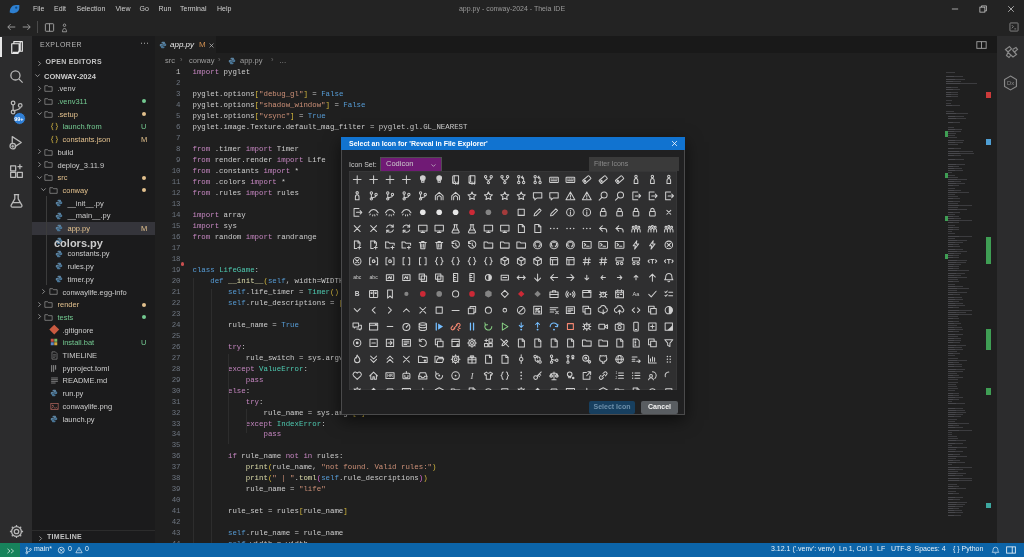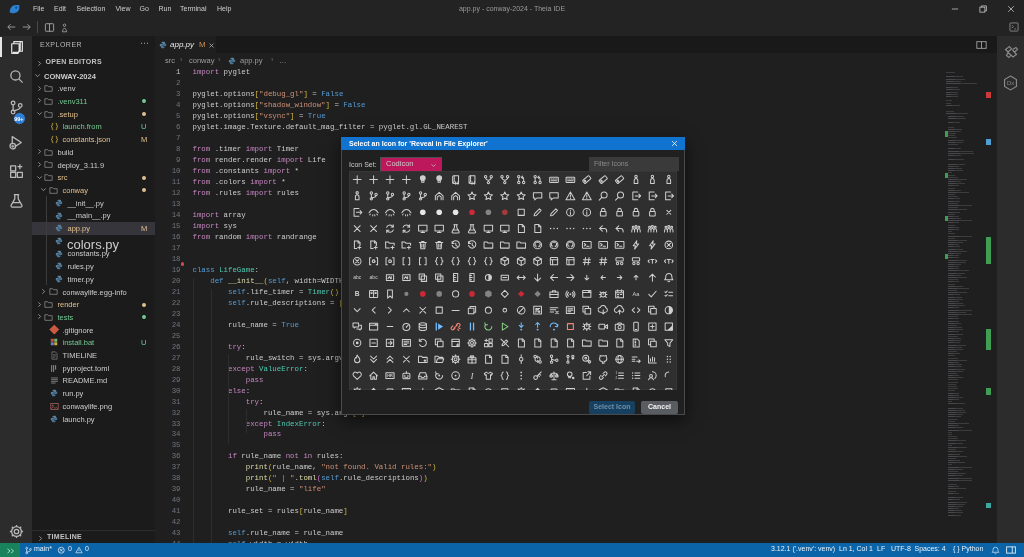--- a/index.html
+++ b/index.html
@@ -17,21 +17,21 @@
 #status .it{position:absolute;top:2.4px;white-space:nowrap}
 pre{font-family:"Liberation Mono",monospace;font-size:7.4px;line-height:10.98px;position:absolute;margin:0}
 #gut{left:0;top:0px;width:25.5px;text-align:right;color:#6e7681}
 #gut .on{color:#c8c8c8;font-style:normal}
 #codep{left:37.5px;top:0px;color:#cccccc}
 i{font-style:normal}
 .k{color:#C586C0}.b{color:#569CD6}.t{color:#4EC9B0}.s{color:#CE9178}.y{color:#DCDCAA}.g{color:#d7ba3d}.p{color:#DA70D6}
 #dialog{position:absolute;left:341px;top:137px;width:344px;height:278px;background:#202021;border:1px solid #4a4a4b;box-shadow:0 5px 16px rgba(0,0,0,.6)}
 #dlgtitle{position:absolute;left:-1px;top:-1px;width:344px;height:13px;background:#1173d0;color:#fff;font-size:7px;font-weight:bold;line-height:13px;padding-left:8px}
 .btn{position:absolute;top:263px;height:12.5px;font-size:7px;font-weight:bold;text-align:center;line-height:12.5px;border-radius:2px}
-#seldlg{position:absolute;left:38px;top:19px;width:62px;height:24px;background:#be185d;border:1px solid #4f4f51;color:#ccc;font-size:7.5px;line-height:12px;padding-left:5px}
+#seldlg{position:absolute;left:38px;top:19px;width:62px;height:24px;background:#701a75;border:1px solid #4f4f51;color:#ccc;font-size:7.5px;line-height:12px;padding-left:5px}
 #filt{position:absolute;left:247px;top:19px;width:90px;height:14px;background:#3a3a3a;color:#8a8a8a;font-size:7px;line-height:14px;padding-left:5px}
 </style></head><body>
 <div id="menubar">
 <svg class="ab" style="left:9px;top:4px" width="11" height="10" viewBox="0 0 16 14">
       <path d="M1 12 C1 5 5 1 10 1 L15 1 L15 5 C15 10 11 13 5 13 Z" fill="#2e80d1"></path>
       <circle cx="10.5" cy="5" r="1.6" fill="#0e4b86"></circle>
     </svg>
 <span style="left:33px">File</span>
     <span style="left:54px">Edit</span>
     <span style="left:76.5px">Selection</span>
@@ -196,21 +196,21 @@
     <svg class="ab" style="left:23px;top:188.29999999999998px" width="8" height="8" viewBox="0 0 16 16">
       <path d="M7.8 1.5c-2 0-2.8.9-2.8 2v1.6h3v.8H3.4c-1.2 0-1.9 1-1.9 2.6s.7 2.6 1.9 2.6H5V9.4c0-1.2 1.1-2 2.3-2h3c1 0 1.7-.8 1.7-1.8V3.5c0-1.1-.9-2-2.2-2z" fill="#5b82a0"></path>
       <path d="M8.2 14.5c2 0 2.8-.9 2.8-2v-1.6H8v-.8h4.6c1.2 0 1.9-1 1.9-2.6s-.7-2.6-1.9-2.6H11v1.7c0 1.2-1.1 2-2.3 2h-3c-1 0-1.7.8-1.7 1.8v2.1c0 1.1.9 2 2.2 2z" fill="#4a7697"></path>
     </svg>
     <div class="ab" style="left:35.5px;top:188.0px;color:#e2c08d;font-size:7.5px;font-weight:normal;white-space:nowrap">app.py</div>
     <div class="ab" style="left:109px;top:188.0px;color:#e2c08d;font-size:7.5px">M</div>
     <svg class="ab" style="left:23px;top:201.0px" width="8" height="8" viewBox="0 0 16 16">
       <path d="M7.8 1.5c-2 0-2.8.9-2.8 2v1.6h3v.8H3.4c-1.2 0-1.9 1-1.9 2.6s.7 2.6 1.9 2.6H5V9.4c0-1.2 1.1-2 2.3-2h3c1 0 1.7-.8 1.7-1.8V3.5c0-1.1-.9-2-2.2-2z" fill="#5b82a0"></path>
       <path d="M8.2 14.5c2 0 2.8-.9 2.8-2v-1.6H8v-.8h4.6c1.2 0 1.9-1 1.9-2.6s-.7-2.6-1.9-2.6H11v1.7c0 1.2-1.1 2-2.3 2h-3c-1 0-1.7.8-1.7 1.8v2.1c0 1.1.9 2 2.2 2z" fill="#4a7697"></path>
     </svg>
-    <div class="ab" style="left:35px;top:200.7px;color:#cccccc;font-size:13px;font-weight:normal;white-space:nowrap">colors.py</div>
+    <div class="ab" style="left:22px;top:200.7px;color:#cccccc;font-size:11px;font-weight:bold;white-space:nowrap">colors.py</div>
     <svg class="ab" style="left:23px;top:213.7px" width="8" height="8" viewBox="0 0 16 16">
       <path d="M7.8 1.5c-2 0-2.8.9-2.8 2v1.6h3v.8H3.4c-1.2 0-1.9 1-1.9 2.6s.7 2.6 1.9 2.6H5V9.4c0-1.2 1.1-2 2.3-2h3c1 0 1.7-.8 1.7-1.8V3.5c0-1.1-.9-2-2.2-2z" fill="#5b82a0"></path>
       <path d="M8.2 14.5c2 0 2.8-.9 2.8-2v-1.6H8v-.8h4.6c1.2 0 1.9-1 1.9-2.6s-.7-2.6-1.9-2.6H11v1.7c0 1.2-1.1 2-2.3 2h-3c-1 0-1.7.8-1.7 1.8v2.1c0 1.1.9 2 2.2 2z" fill="#4a7697"></path>
     </svg>
     <div class="ab" style="left:35.5px;top:213.4px;color:#cccccc;font-size:7.5px;font-weight:normal;white-space:nowrap">constants.py</div>
     <svg class="ab" style="left:23px;top:226.4px" width="8" height="8" viewBox="0 0 16 16">
       <path d="M7.8 1.5c-2 0-2.8.9-2.8 2v1.6h3v.8H3.4c-1.2 0-1.9 1-1.9 2.6s.7 2.6 1.9 2.6H5V9.4c0-1.2 1.1-2 2.3-2h3c1 0 1.7-.8 1.7-1.8V3.5c0-1.1-.9-2-2.2-2z" fill="#5b82a0"></path>
       <path d="M8.2 14.5c2 0 2.8-.9 2.8-2v-1.6H8v-.8h4.6c1.2 0 1.9-1 1.9-2.6s-.7-2.6-1.9-2.6H11v1.7c0 1.2-1.1 2-2.3 2h-3c-1 0-1.7.8-1.7 1.8v2.1c0 1.1.9 2 2.2 2z" fill="#4a7697"></path>
     </svg>
     <div class="ab" style="left:35.5px;top:226.1px;color:#cccccc;font-size:7.5px;font-weight:normal;white-space:nowrap">rules.py</div>

